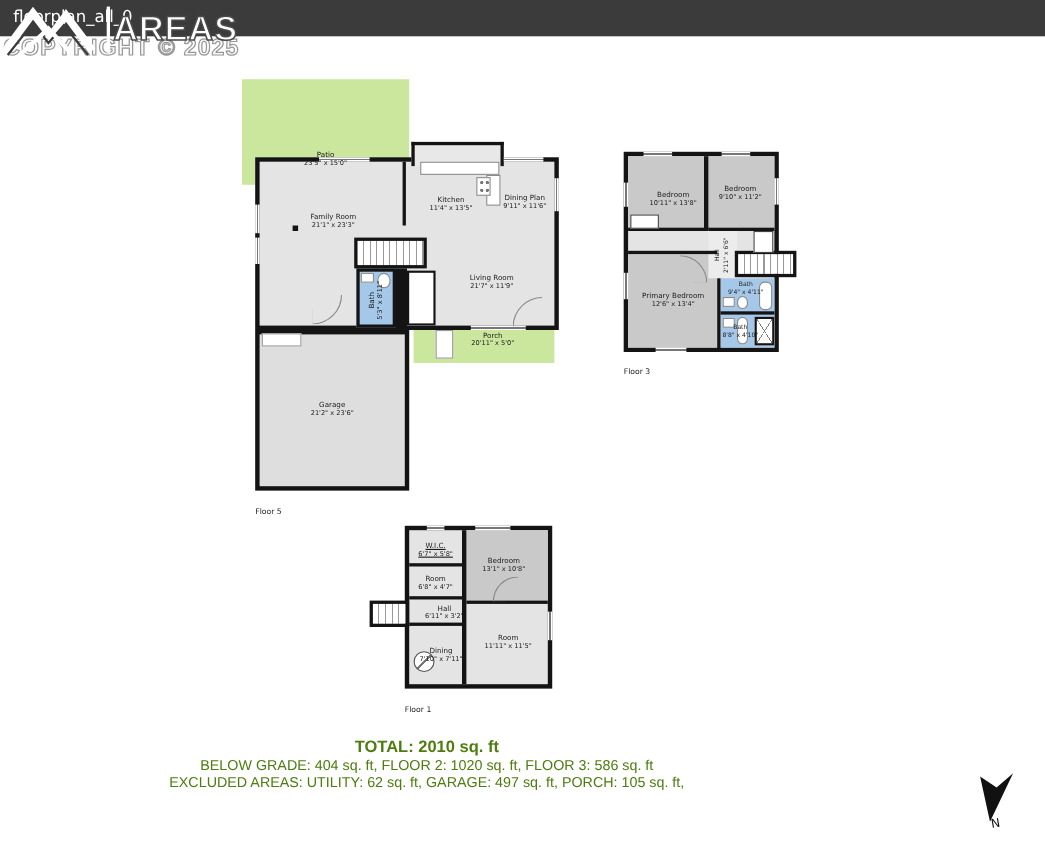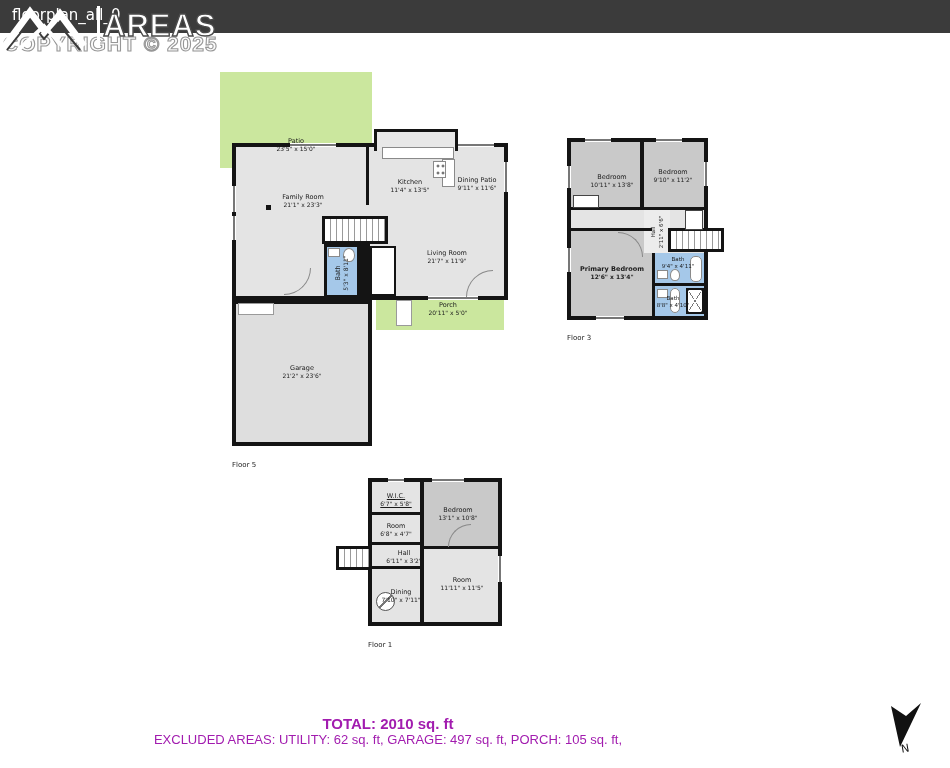--- a/index.html
+++ b/index.html
@@ -42,22 +42,22 @@
               color:#1b1b1b;white-space:nowrap;line-height:8px;}
   .room-label .nm{font-size:6.5px;}
   .room-label .dm{font-size:6px;}
   .rot{transform:translate(-50%,-50%) rotate(-90deg);}
   .floor-tag{position:absolute;font-size:7px;color:#222;z-index:7;}
   .post{position:absolute;background:#141414;z-index:5;}
   .steps{position:absolute;background:#fff;border:1px solid #9a9a9a;box-sizing:border-box;z-index:3;}
   .heater{position:absolute;width:17px;height:17px;border:1px solid #555;border-radius:50%;
           background:linear-gradient(135deg,#fff 46%,#777 46%,#777 54%,#fff 54%);z-index:6;}
   
-  #summary{position:absolute;left:0;top:671px;width:776px;text-align:center;color:#a21caf;
-           font-family:"Liberation Sans",sans-serif;z-index:2;margin-top:44px;}
+  #summary{position:absolute;left:0;top:671px;width:776px;text-align:center;color:#4d7c0f;
+           font-family:"Liberation Sans",sans-serif;z-index:2;}
   #summary .t{font-size:15px;font-weight:bold;line-height:17px;}
   #summary .l{font-size:13px;line-height:15px;}
   #disclaimer{position:absolute;left:0;top:744px;width:950px;text-align:center;font-size:7.5px;
               color:#333;z-index:2;}
   #compass{position:absolute;left:886px;top:698px;z-index:2;}
   #north-n{position:absolute;left:901px;top:742px;font-size:11px;color:#111;
            transform:rotate(-10deg);z-index:2;}
 </style>
 </head>
 <body>
@@ -116,21 +116,21 @@
   </div>
   <div class="room-label" style="left:303px;top:201px;">
     <div class="nm">Family Room</div>
     <div class="dm">21'1" x 23'3"</div>
   </div>
   <div class="room-label" style="left:410px;top:186px;">
     <div class="nm">Kitchen</div>
     <div class="dm">11'4" x 13'5"</div>
   </div>
   <div class="room-label" style="left:477px;top:184px;">
-    <div class="nm">Dining Patio</div>
+    <div class="nm">Dining Plan</div>
     <div class="dm">9'11" x 11'6"</div>
   </div>
   <div class="room-label" style="left:447px;top:257px;">
     <div class="nm">Living Room</div>
     <div class="dm">21'7" x 11'9"</div>
   </div>
   <div class="room-label rot" style="left:342px;top:273px;">
     <div class="nm">Bath</div>
     <div class="dm">5'3" x 8'11"</div>
   </div>
@@ -183,21 +183,21 @@
     <div class="dm">10'11" x 13'8"</div>
   </div>
   <div class="room-label" style="left:673px;top:176px;">
     <div class="nm">Bedroom</div>
     <div class="dm">9'10" x 11'2"</div>
   </div>
   <div class="room-label rot" style="left:657px;top:232px;">
     <div class="nm" style="font-size:5.5px;">Hall</div>
     <div class="dm" style="font-size:5.5px;">2'11" x 6'6"</div>
   </div>
-  <div class="room-label" style="left:612px;top:273px;font-weight:bold;">
+  <div class="room-label" style="left:612px;top:273px;">
     <div class="nm">Primary Bedroom</div>
     <div class="dm">12'6" x 13'4"</div>
   </div>
   <div class="room-label" style="left:678px;top:263px;line-height:7px;">
     <div class="nm" style="font-size:5.5px;">Bath</div>
     <div class="dm" style="font-size:5.5px;">9'4" x 4'11"</div>
   </div>
   <div class="room-label" style="left:673px;top:302px;line-height:7px;">
     <div class="nm" style="font-size:5.5px;">Bath</div>
     <div class="dm" style="font-size:5.5px;">8'8" x 4'10"</div>
@@ -239,20 +239,21 @@
     <div class="dm">7'10" x 7'11"</div>
   </div>
   <div class="room-label" style="left:462px;top:584px;">
     <div class="nm">Room</div>
     <div class="dm">11'11" x 11'5"</div>
   </div>
   <div class="floor-tag" style="left:368px;top:641px;">Floor 1</div>
 
   <div id="summary">
     <div class="t">TOTAL: 2010 sq. ft</div>
+    <div class="l">BELOW GRADE: 404 sq. ft, FLOOR 2: 1020 sq. ft, FLOOR 3: 586 sq. ft</div>
     <div class="l">EXCLUDED AREAS: UTILITY: 62 sq. ft, GARAGE: 497 sq. ft, PORCH: 105 sq. ft,</div>
   </div>
 
   <svg id="compass" width="42" height="50" viewBox="0 0 42 50">
     <path d="M5 8 L20 18 L35 5 L14 49 Z" fill="#111"></path>
   </svg>
   <div id="north-n">N</div>
 
 </div>
 

